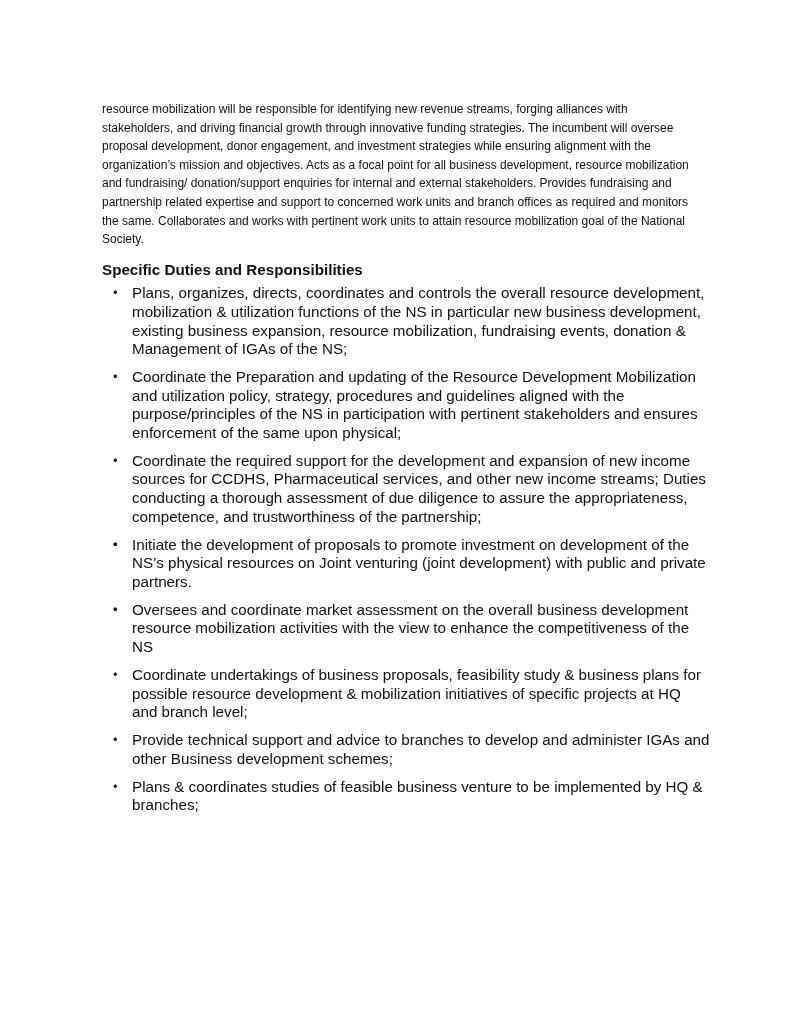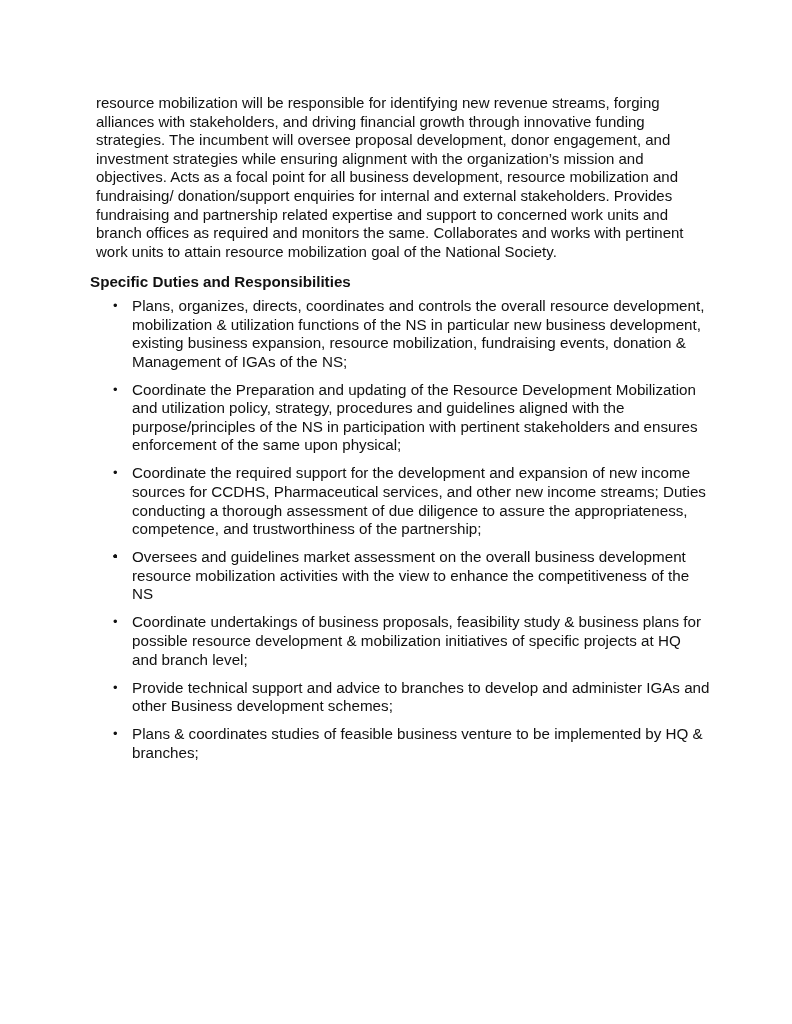--- a/index.html
+++ b/index.html
@@ -1,35 +1,35 @@
 <!DOCTYPE html>
 <html><head>
 <meta charset="utf-8">
 <style>
   html, body { margin: 0; padding: 0; background: #ffffff; }
   body { width: 792px; height: 1024px; position: relative; overflow: hidden;
          font-family: "Liberation Sans", sans-serif; color: #111111; }
   .page { position: absolute; left: 90px; top: 88px; width: 620px; }
-  .para { font-size: 15px; line-height: 18.6px; margin: 6px; }
-  .heading { font-size: 15.2px; font-weight: bold; line-height: 18.6px; margin: 12px 0 5px 0; }
+  .para { font-size: 12px; line-height: 18.6px; margin: 12px; }
+  .heading { font-size: 15.2px; font-weight: bold; line-height: 18.6px; margin: 12px 0 5px 12px; }
   ul.duties { list-style: none; margin: 0; padding: 0; }
   ul.duties li { position: relative; padding-left: 42px; font-size: 15.2px; line-height: 18.6px; margin-bottom: 9.4px; }
   ul.duties li .bullet { position: absolute; left: 23px; top: 0; font-size: 13px; }
 </style>
 </head>
 <body>
 
 <div class="page">
   <p class="para">resource mobilization will be responsible for identifying new revenue streams, forging alliances with stakeholders, and driving financial growth through innovative funding strategies. The incumbent will oversee proposal development, donor engagement, and investment strategies while ensuring alignment with the organization’s mission and objectives. Acts as a focal point for all business development, resource mobilization and fundraising/ donation/support enquiries for internal and external stakeholders. Provides fundraising and partnership related expertise and support to concerned work units and branch offices as required and monitors the same. Collaborates and works with pertinent work units to attain resource mobilization goal of the National Society.</p>
   <p class="heading">Specific Duties and Responsibilities</p>
   <ul class="duties">
     <li><span class="bullet">•</span><span>Plans, organizes, directs, coordinates and controls the overall resource development, mobilization &amp; utilization functions of the NS in particular new business development, existing business expansion, resource mobilization, fundraising events, donation &amp; Management of IGAs of the NS;</span></li>
     <li><span class="bullet">•</span><span>Coordinate the Preparation and updating of the Resource Development Mobilization and utilization policy, strategy, procedures and guidelines aligned with the purpose/principles of the NS in participation with pertinent stakeholders and ensures enforcement of the same upon physical;</span></li>
     <li><span class="bullet">•</span><span>Coordinate the required support for the development and expansion of new income sources for CCDHS, Pharmaceutical services, and other new income streams; Duties conducting a thorough assessment of due diligence to assure the appropriateness, competence, and trustworthiness of the partnership;</span></li>
     <li><span class="bullet">•</span></li>
+    <li><span class="bullet">•</span><span>Initiate the development of proposals to promote investment on development of the NS’s physical resources on Joint venturing (joint development) with public and private partners.</span></li>
     <li><span class="bullet">•</span></li>
-    <li><span class="bullet">•</span></li>
-    <li><span class="bullet">•</span><span>Oversees and guidelines market assessment on the overall business development resource mobilization activities with the view to enhance the competitiveness of the NS</span></li>
+    <li><span class="bullet">•</span><span>Oversees and coordinate market assessment on the overall business development resource mobilization activities with the view to enhance the competitiveness of the NS</span></li>
     <li><span class="bullet">•</span><span>Coordinate undertakings of business proposals, feasibility study &amp; business plans for possible resource development &amp; mobilization initiatives of specific projects at HQ and branch level;</span></li>
     <li><span class="bullet">•</span><span>Provide technical support and advice to branches to develop and administer IGAs and other Business development schemes;</span></li>
     <li><span class="bullet">•</span><span>Plans &amp; coordinates studies of feasible business venture to be implemented by HQ &amp; branches;</span></li>
   </ul>
 </div>
 
 </body></html>

